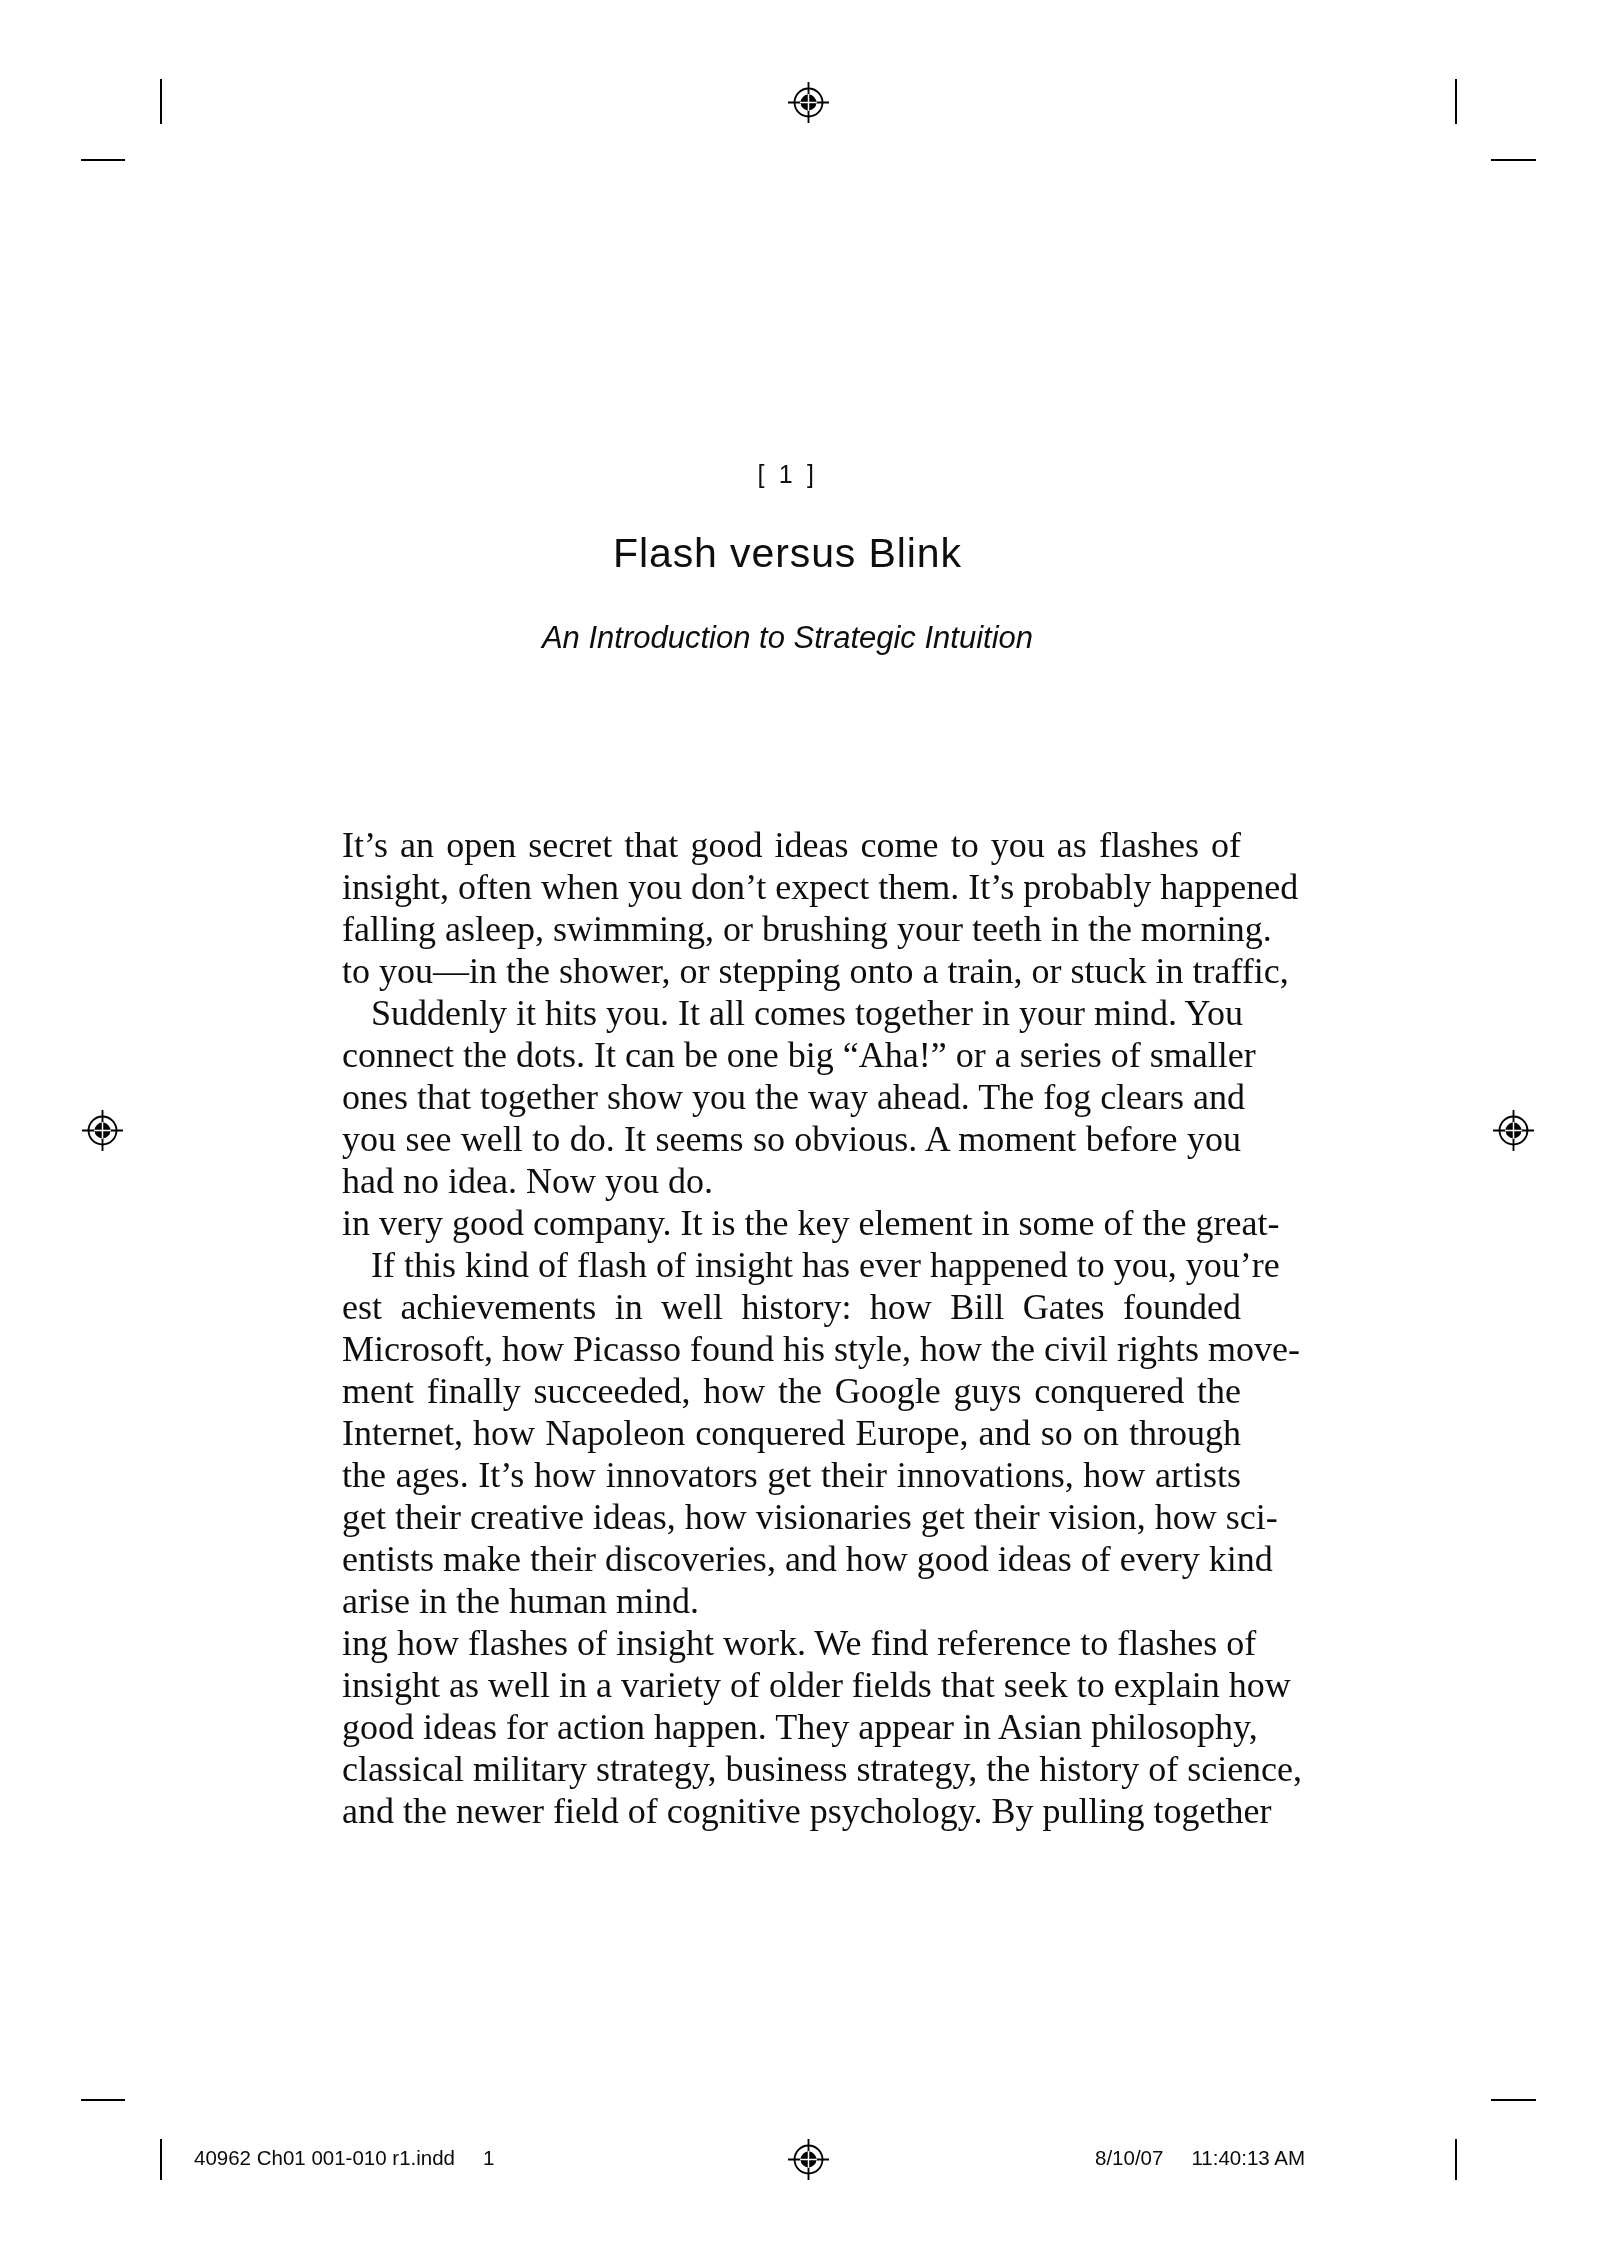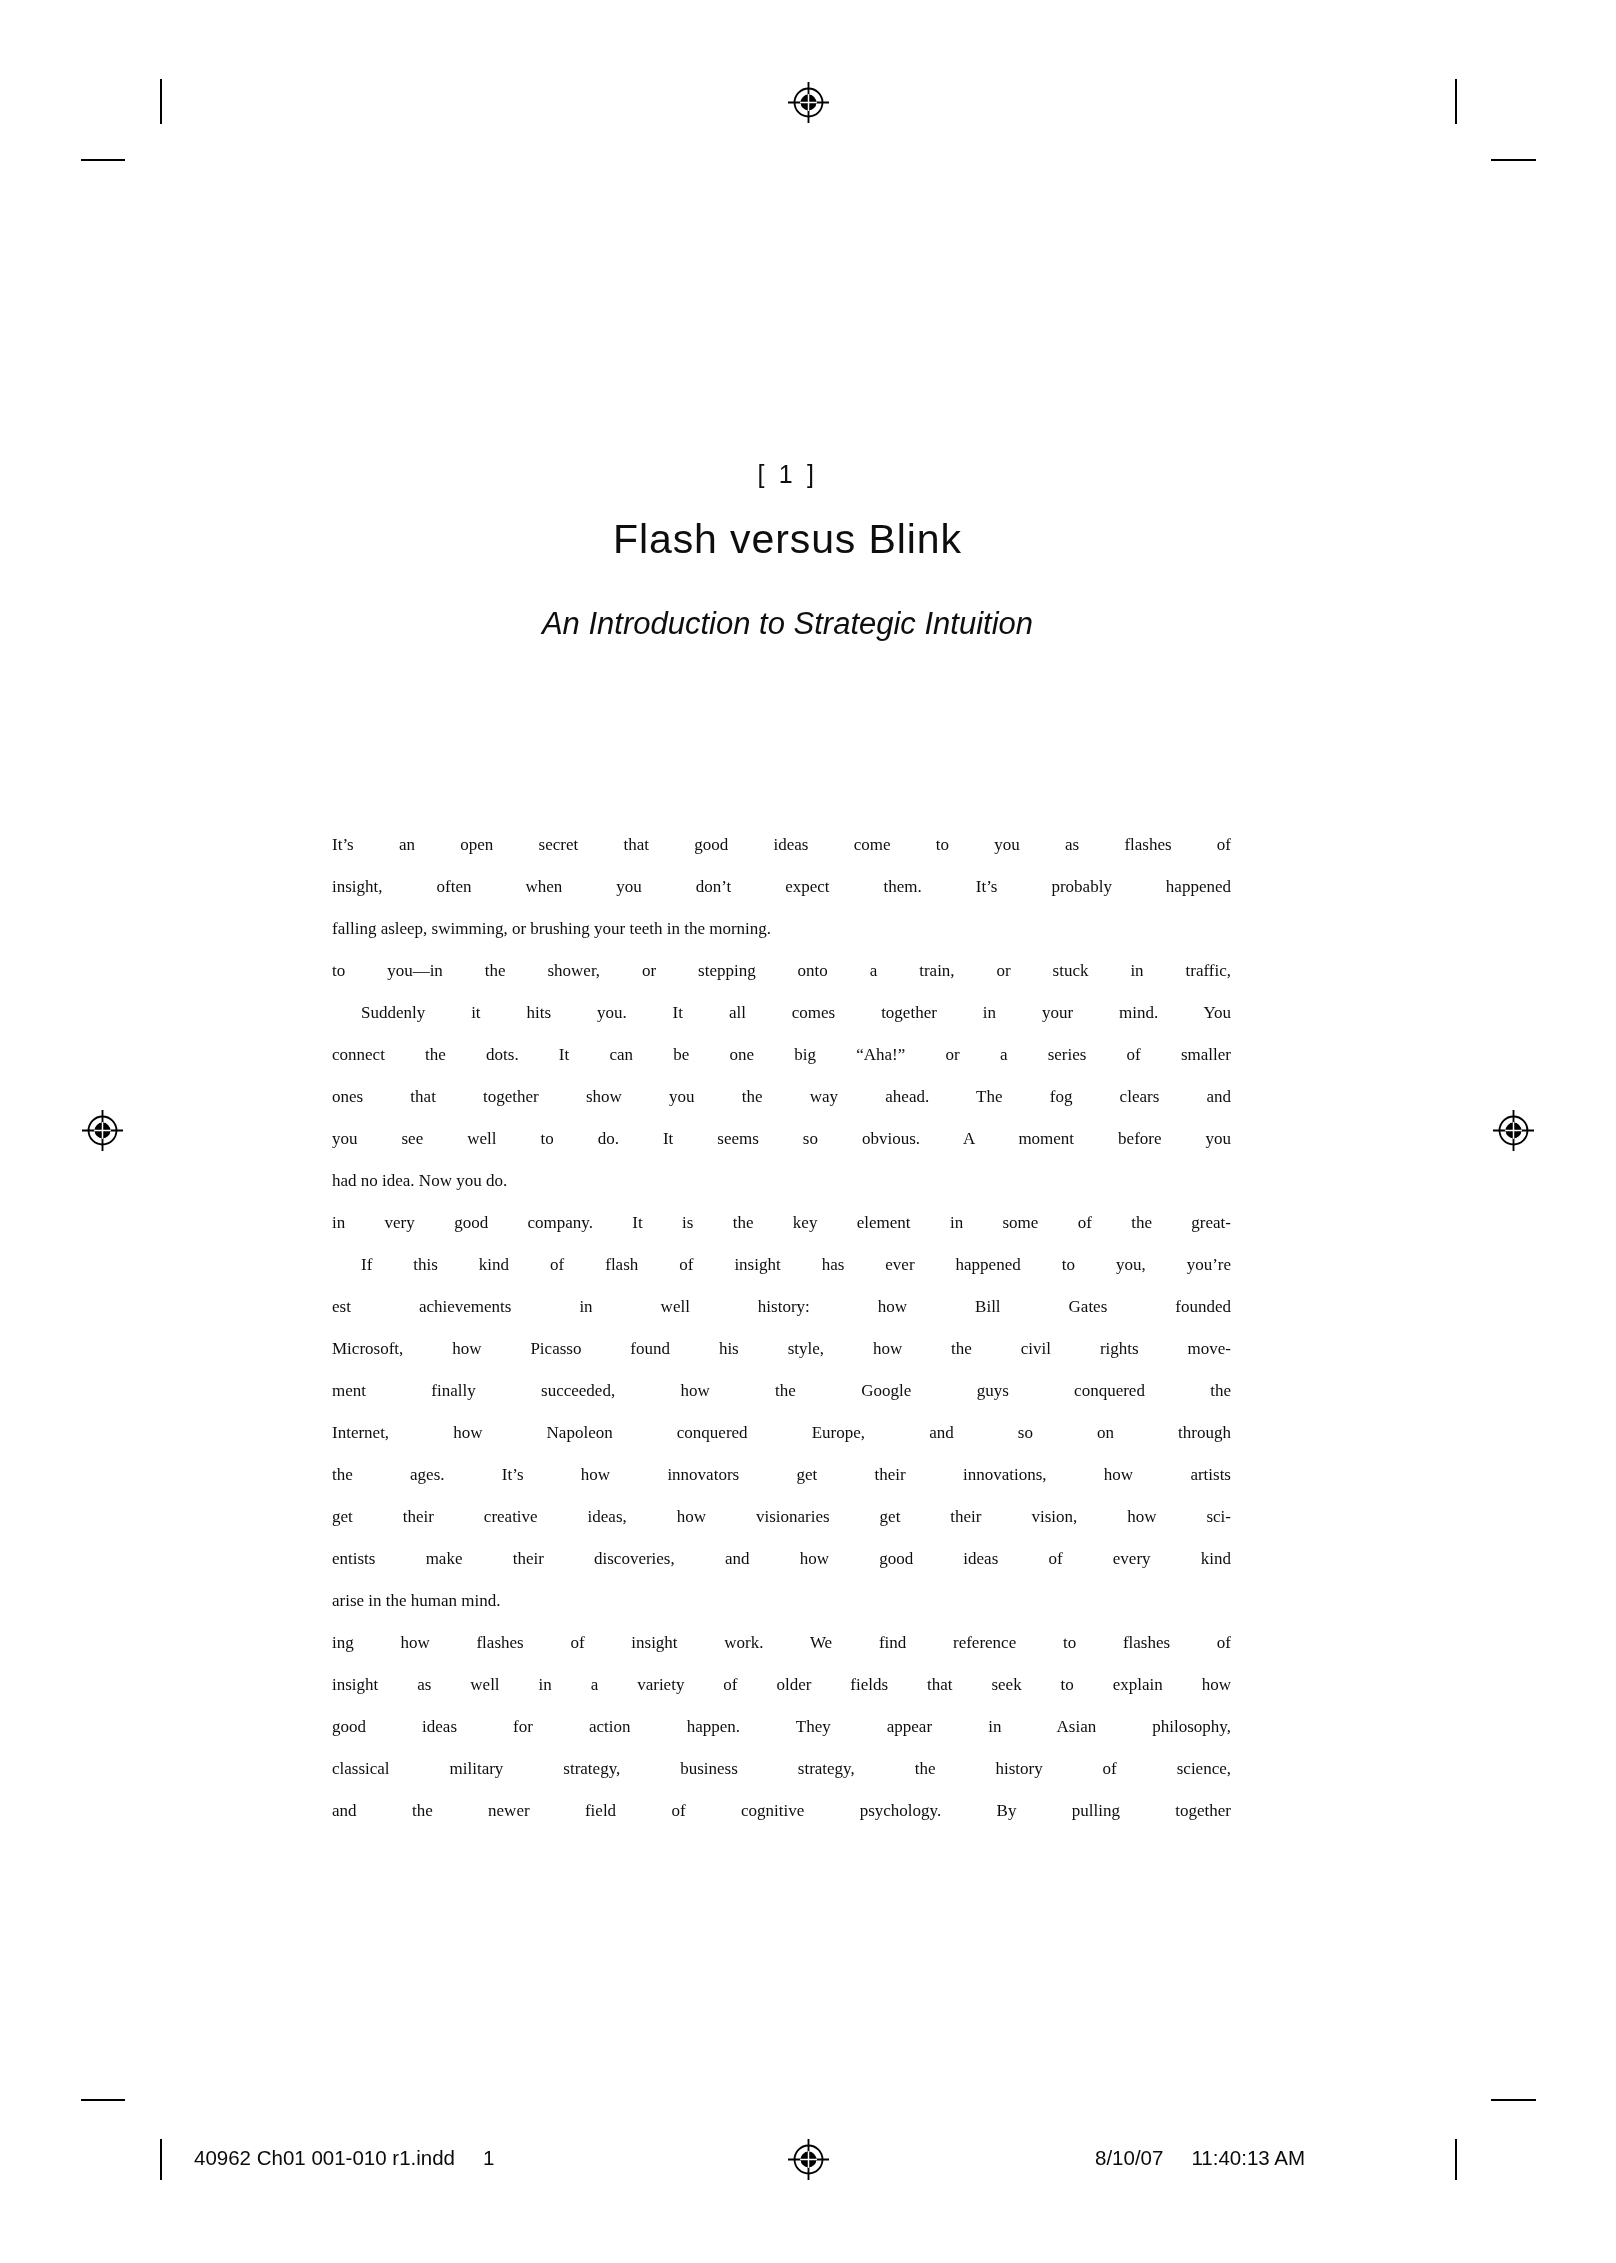--- a/index.html
+++ b/index.html
@@ -10,26 +10,26 @@
   
   .crop{position:absolute;background:#000;}
   
   .reg{position:absolute;width:41px;height:41px;}
   
   .heading{
     position:absolute;left:338px;width:899px;top:459px;text-align:center;
     font-family:"Liberation Sans", sans-serif;
   }
   .chapnum{font-size:25px;line-height:30px;letter-spacing:3.7px;font-weight:400;}
-  .title{font-size:41px;line-height:48px;margin-top:26px;font-weight:400;letter-spacing:0.9px;}
+  .title{font-size:41px;line-height:48px;margin-top:40px;font-weight:400;letter-spacing:0.9px;}
   .subtitle{font-size:31px;line-height:39px;margin-top:41px;font-style:italic;font-weight:400;}
   
   .bodytext{
-    position:absolute;left:332px;width:899px;top:824px;
-    font-size:17px;
+    position:absolute;left:342px;width:899px;top:824px;
+    font-size:36px;
   }
   .line{
     height:42px;line-height:42px;white-space:nowrap;
     text-align:justify;text-align-last:justify;text-justify:inter-word;
   }
   .line.end{text-align-last:left;}
   .line.ind{text-indent:29px;}
   
   .footer{
     position:absolute;left:0;top:2144px;width:1484px;height:28px;

